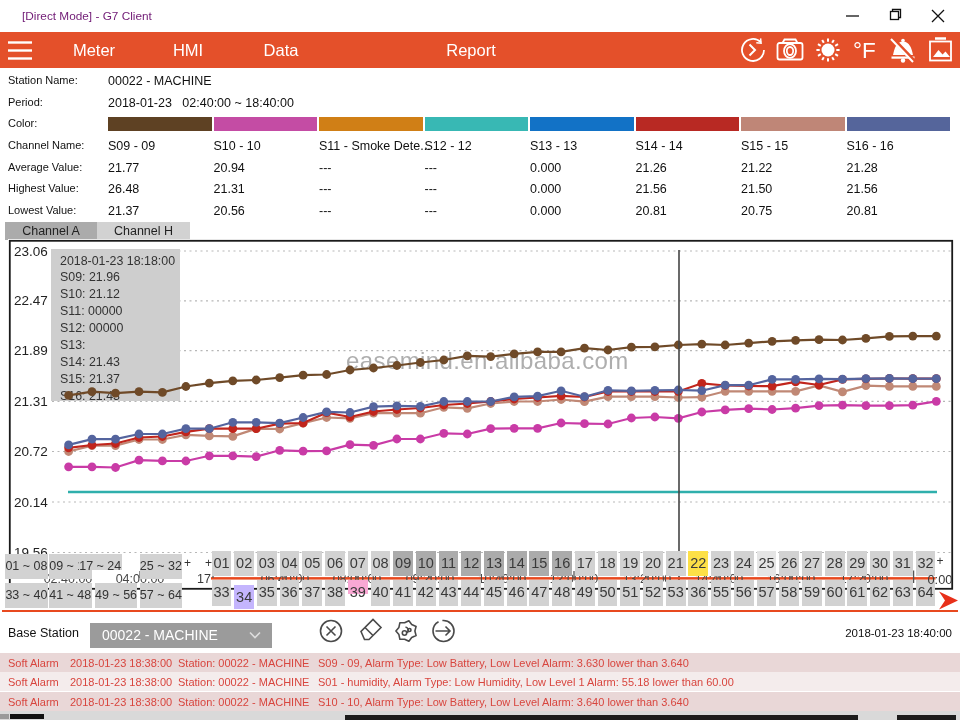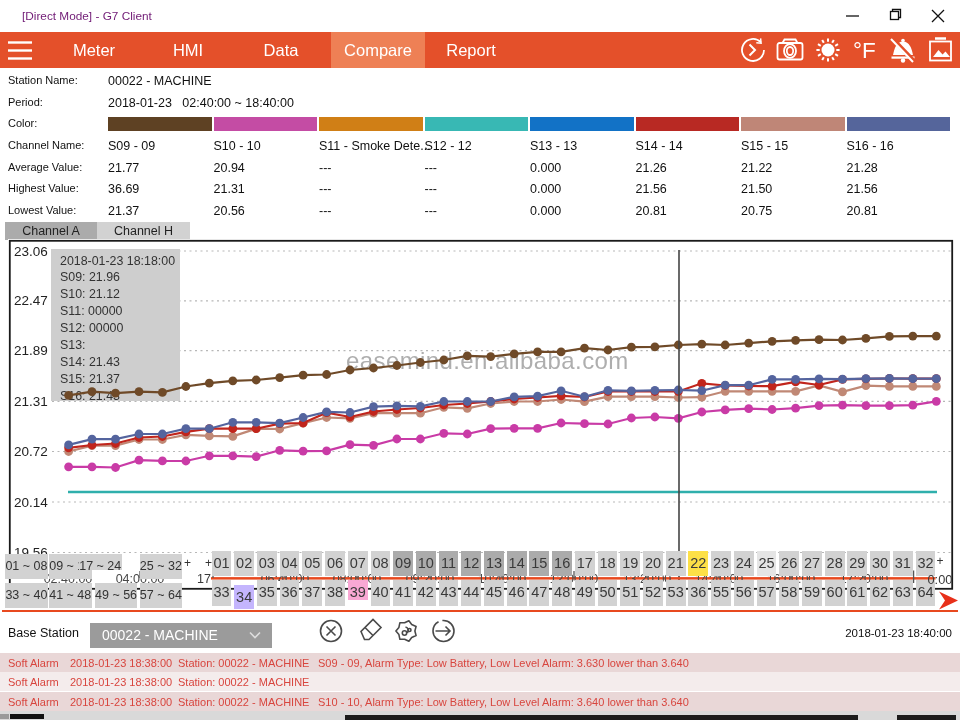--- a/index.html
+++ b/index.html
@@ -33,21 +33,20 @@
  <svg class="abs" style="left:8px;top:8px" width="24" height="21" viewBox="0 0 24 21">
   <g stroke="#fff" stroke-width="2.4">
           <line x1="0" y1="2.5" x2="24" y2="2.5"></line>
           <line x1="0" y1="10.5" x2="24" y2="10.5"></line>
           <line x1="0" y1="18.5" x2="24" y2="18.5"></line>
         </g>
  </svg>
  <div class="mi" style="left:54px;width:80px">Meter</div>
  <div class="mi" style="left:148px;width:80px">HMI</div>
  <div class="mi" style="left:241px;width:80px">Data</div>
- <div class="mi" style="left:331px;width:94px;background:#ee8055">Compare</div>
  <div class="mi" style="left:425px;width:92px">Report</div>
  <svg class="abs" style="left:740px;top:5px" width="220" height="27" viewBox="0 0 220 27">
 <g stroke="#fff" fill="none" stroke-width="1.8">
  <path d="M24 13 a11 11 0 1 1 -3.2 -7.8"></path>
  <path d="M20.6 1.4 L21.1 6.2 L16.3 5.7" stroke-width="1.5"></path>
  <path d="M9.5 7.5 L15 13 L9.5 18.5" stroke-width="2"></path>
  <rect x="37.5" y="6" width="25" height="16.5" rx="2"></rect>
  <ellipse cx="50" cy="14" rx="6" ry="6.8"></ellipse>
  <ellipse cx="50" cy="14" rx="3.2" ry="4"></ellipse>
  <path d="M42.5 6 L44.5 2.5 L55.5 2.5 L57.5 6"></path>
@@ -110,21 +109,21 @@
     <div class="iv" style="left:741px;top:139px">S15 - 15</div>
     <div class="iv" style="left:846.5px;top:139px">S16 - 16</div>
     <div class="iv" style="left:108px;top:160.5px">21.77</div>
     <div class="iv" style="left:213.5px;top:160.5px">20.94</div>
     <div class="iv" style="left:319px;top:160.5px">---</div>
     <div class="iv" style="left:424.5px;top:160.5px">---</div>
     <div class="iv" style="left:530px;top:160.5px">0.000</div>
     <div class="iv" style="left:635.5px;top:160.5px">21.26</div>
     <div class="iv" style="left:741px;top:160.5px">21.22</div>
     <div class="iv" style="left:846.5px;top:160.5px">21.28</div>
-    <div class="iv" style="left:108px;top:182px">36.69</div>
+    <div class="iv" style="left:108px;top:182px">26.48</div>
     <div class="iv" style="left:213.5px;top:182px">21.31</div>
     <div class="iv" style="left:319px;top:182px">---</div>
     <div class="iv" style="left:424.5px;top:182px">---</div>
     <div class="iv" style="left:530px;top:182px">0.000</div>
     <div class="iv" style="left:635.5px;top:182px">21.56</div>
     <div class="iv" style="left:741px;top:182px">21.50</div>
     <div class="iv" style="left:846.5px;top:182px">21.56</div>
     <div class="iv" style="left:108px;top:203.5px">21.37</div>
     <div class="iv" style="left:213.5px;top:203.5px">20.56</div>
     <div class="iv" style="left:319px;top:203.5px">---</div>
@@ -434,21 +433,21 @@
 <div class="cc" style="left:847.4px;top:551.3px;height:24.7px;background:#d2d2d2">29</div>
 <div class="cc" style="left:870.1px;top:551.3px;height:24.7px;background:#d2d2d2">30</div>
 <div class="cc" style="left:892.8px;top:551.3px;height:24.7px;background:#d2d2d2">31</div>
 <div class="cc" style="left:915.5px;top:551.3px;height:24.7px;background:#d2d2d2">32</div>
 <div class="cc" style="left:211.5px;top:580.2px;height:26px;background:#d2d2d2">33</div>
 <div class="cc" style="left:234.2px;top:585px;height:24px;background:#c4b5fd">34</div>
 <div class="cc" style="left:256.9px;top:580.2px;height:26px;background:#d2d2d2">35</div>
 <div class="cc" style="left:279.6px;top:580.2px;height:26px;background:#d2d2d2">36</div>
 <div class="cc" style="left:302.3px;top:580.2px;height:26px;background:#d2d2d2">37</div>
 <div class="cc" style="left:325.1px;top:580.2px;height:26px;background:#d2d2d2">38</div>
-<div class="cc" style="left:347.8px;top:580.2px;height:20px;background:#f9a8d4">39</div>
+<div class="cc" style="left:347.8px;top:580.2px;height:14px;background:#f9a8d4">39</div>
 <div class="cc" style="left:370.5px;top:580.2px;height:26px;background:#d2d2d2">40</div>
 <div class="cc" style="left:393.2px;top:580.2px;height:26px;background:#d2d2d2">41</div>
 <div class="cc" style="left:415.9px;top:580.2px;height:26px;background:#d2d2d2">42</div>
 <div class="cc" style="left:438.6px;top:580.2px;height:26px;background:#d2d2d2">43</div>
 <div class="cc" style="left:461.3px;top:580.2px;height:26px;background:#d2d2d2">44</div>
 <div class="cc" style="left:484.0px;top:580.2px;height:26px;background:#d2d2d2">45</div>
 <div class="cc" style="left:506.7px;top:580.2px;height:26px;background:#d2d2d2">46</div>
 <div class="cc" style="left:529.4px;top:580.2px;height:26px;background:#d2d2d2">47</div>
 <div class="cc" style="left:552.2px;top:580.2px;height:26px;background:#d2d2d2">48</div>
 <div class="cc" style="left:574.9px;top:580.2px;height:26px;background:#d2d2d2">49</div>
@@ -506,20 +505,21 @@
 <div class="al" style="top:652.5px;background:#e9d7d7">
       <span style="left:8px">Soft Alarm</span>
       <span style="left:70px">2018-01-23 18:38:00</span>
       <span style="left:178px">Station: 00022 - MACHINE</span>
       <span style="left:318px">S09 - 09, Alarm Type: Low Battery, Low Level Alarm: 3.630 lower than 3.640</span>
     </div>
 <div class="al" style="top:672px;background:#f4ecec">
       <span style="left:8px">Soft Alarm</span>
       <span style="left:70px">2018-01-23 18:38:00</span>
       <span style="left:178px">Station: 00022 - MACHINE</span>
+      <span style="left:318px">S01 - humidity, Alarm Type: Low Humidity, Low Level 1 Alarm: 55.18 lower than 60.00</span>
     </div>
 <div class="al" style="top:691.5px;background:#e9d7d7">
       <span style="left:8px">Soft Alarm</span>
       <span style="left:70px">2018-01-23 18:38:00</span>
       <span style="left:178px">Station: 00022 - MACHINE</span>
       <span style="left:318px">S10 - 10, Alarm Type: Low Battery, Low Level Alarm: 3.640 lower than 3.640</span>
     </div>
 
 <div class="abs" style="left:0;top:711px;width:960px;height:9px;background:#d9d9d9"></div>
 <div class="abs" style="left:0px;top:713.5px;width:9px;height:5.5px;background:#9a9a9a"></div>

